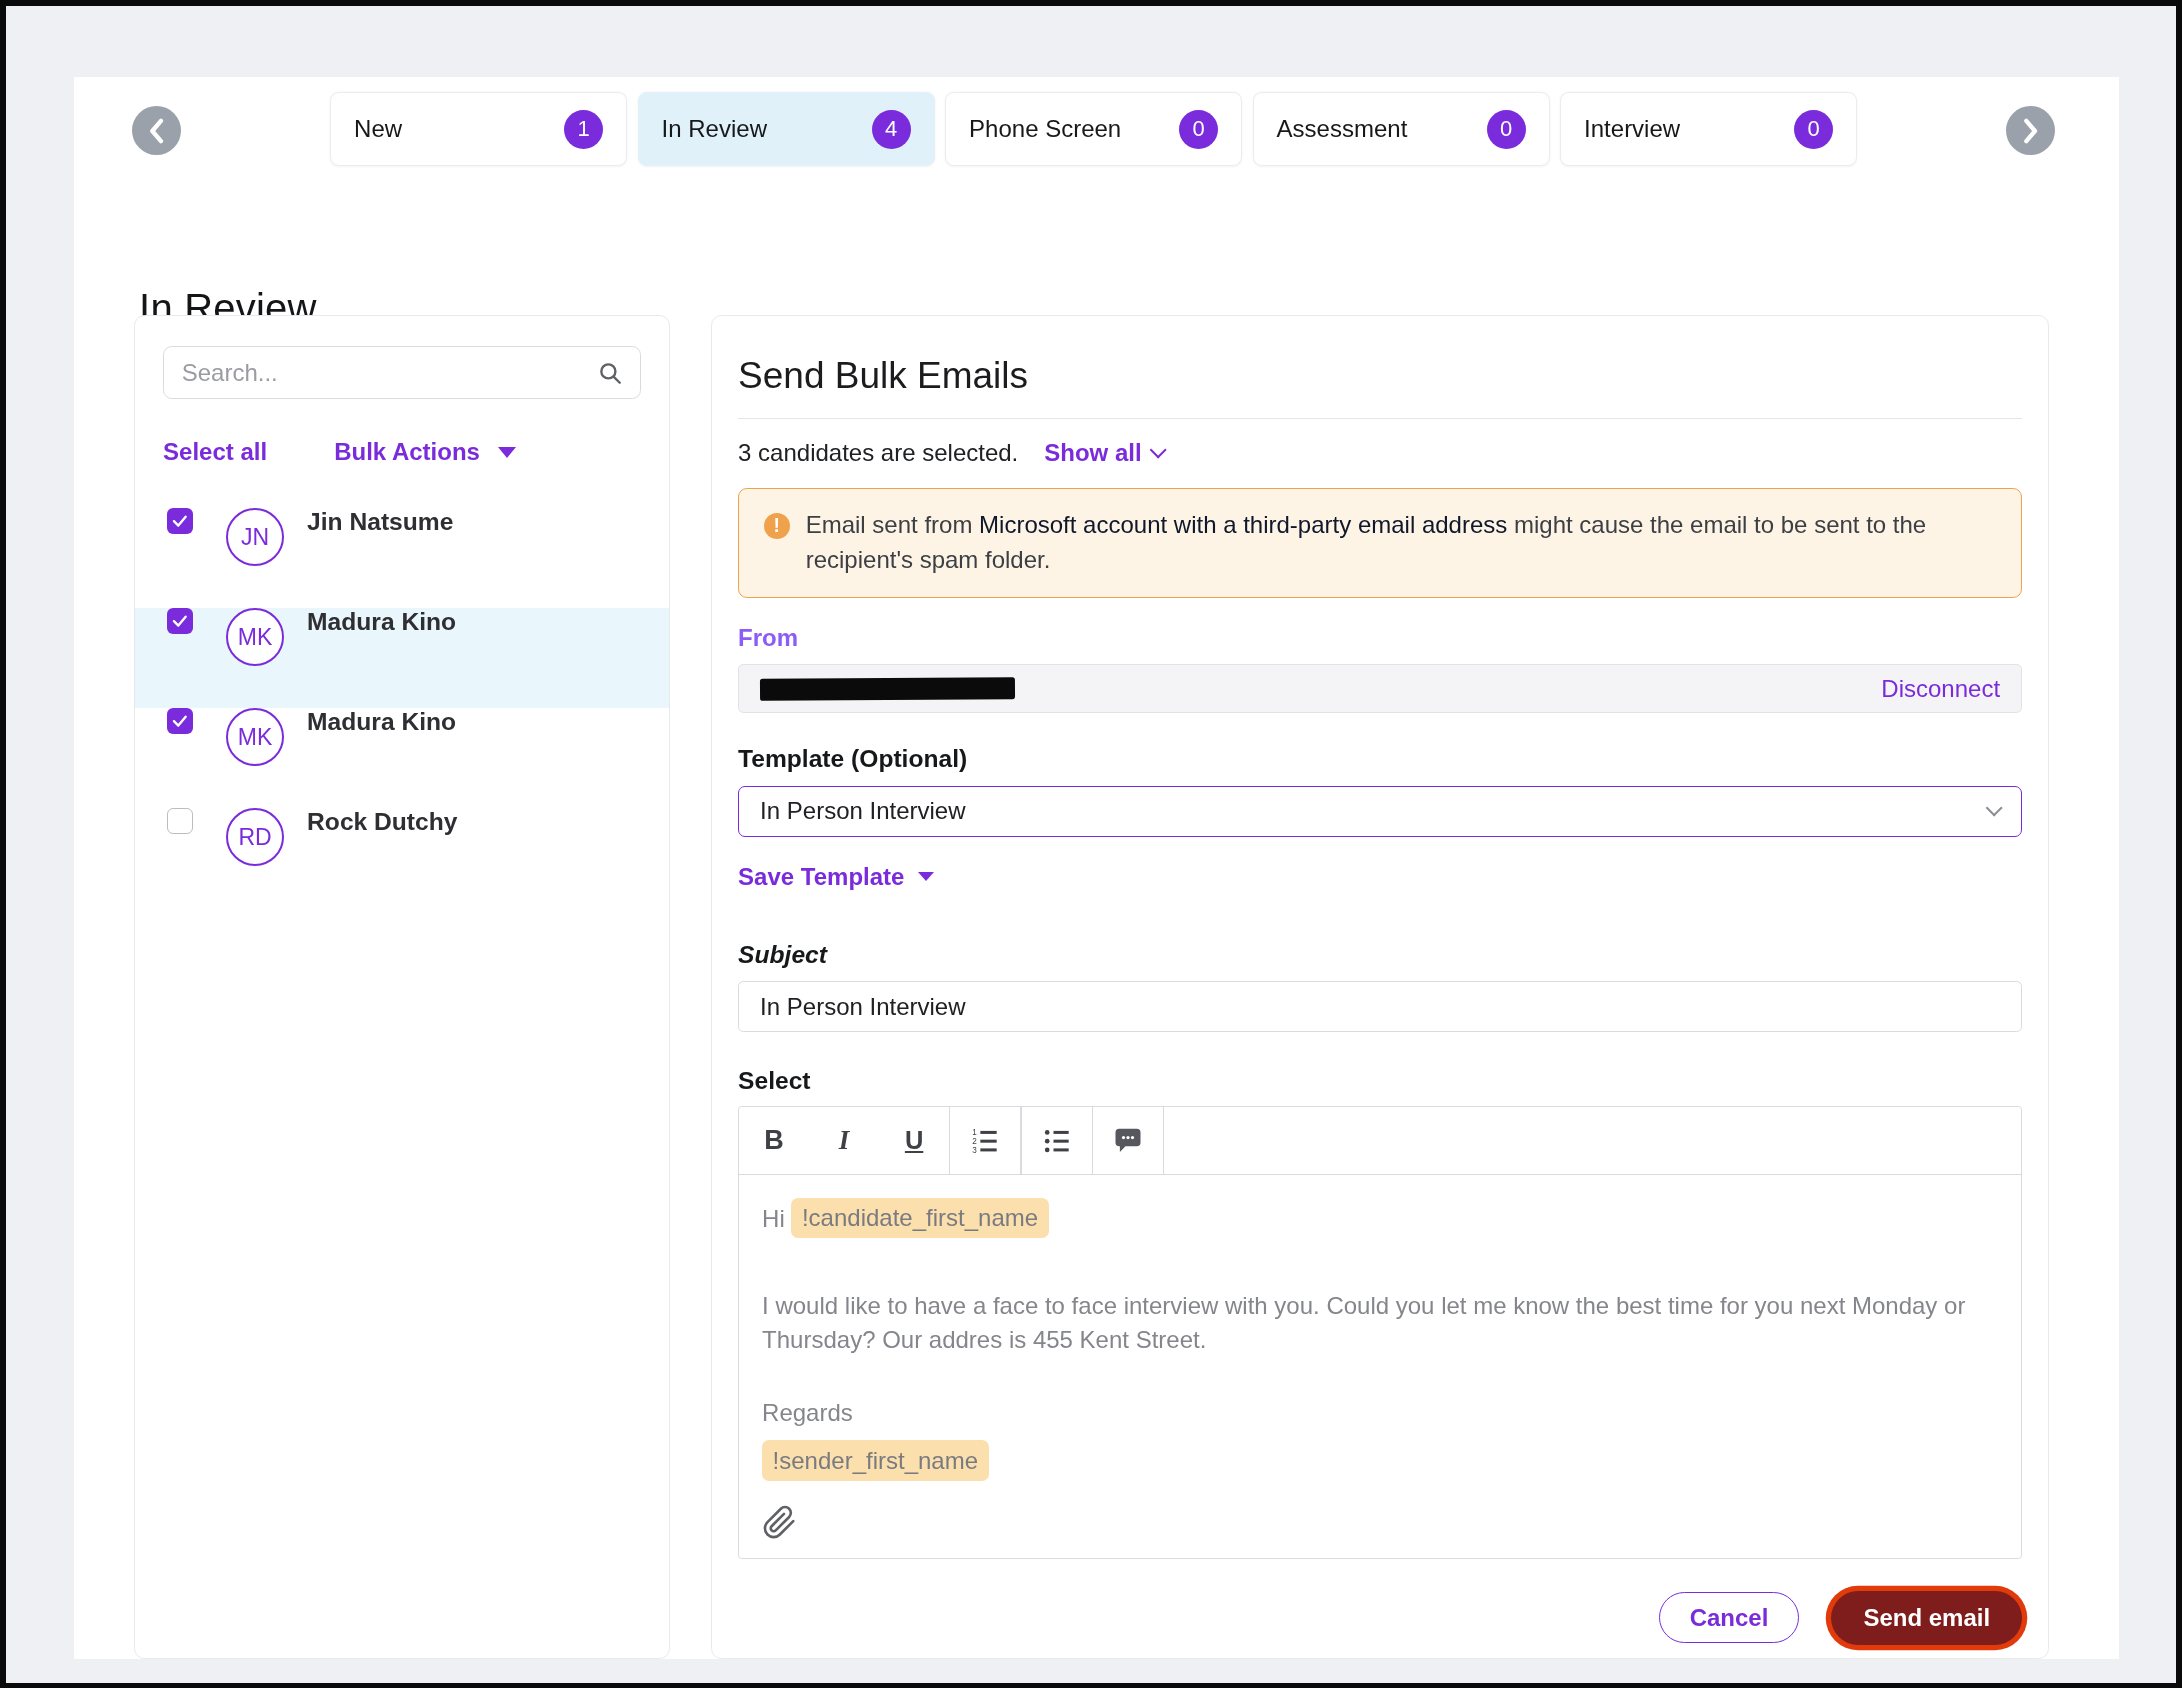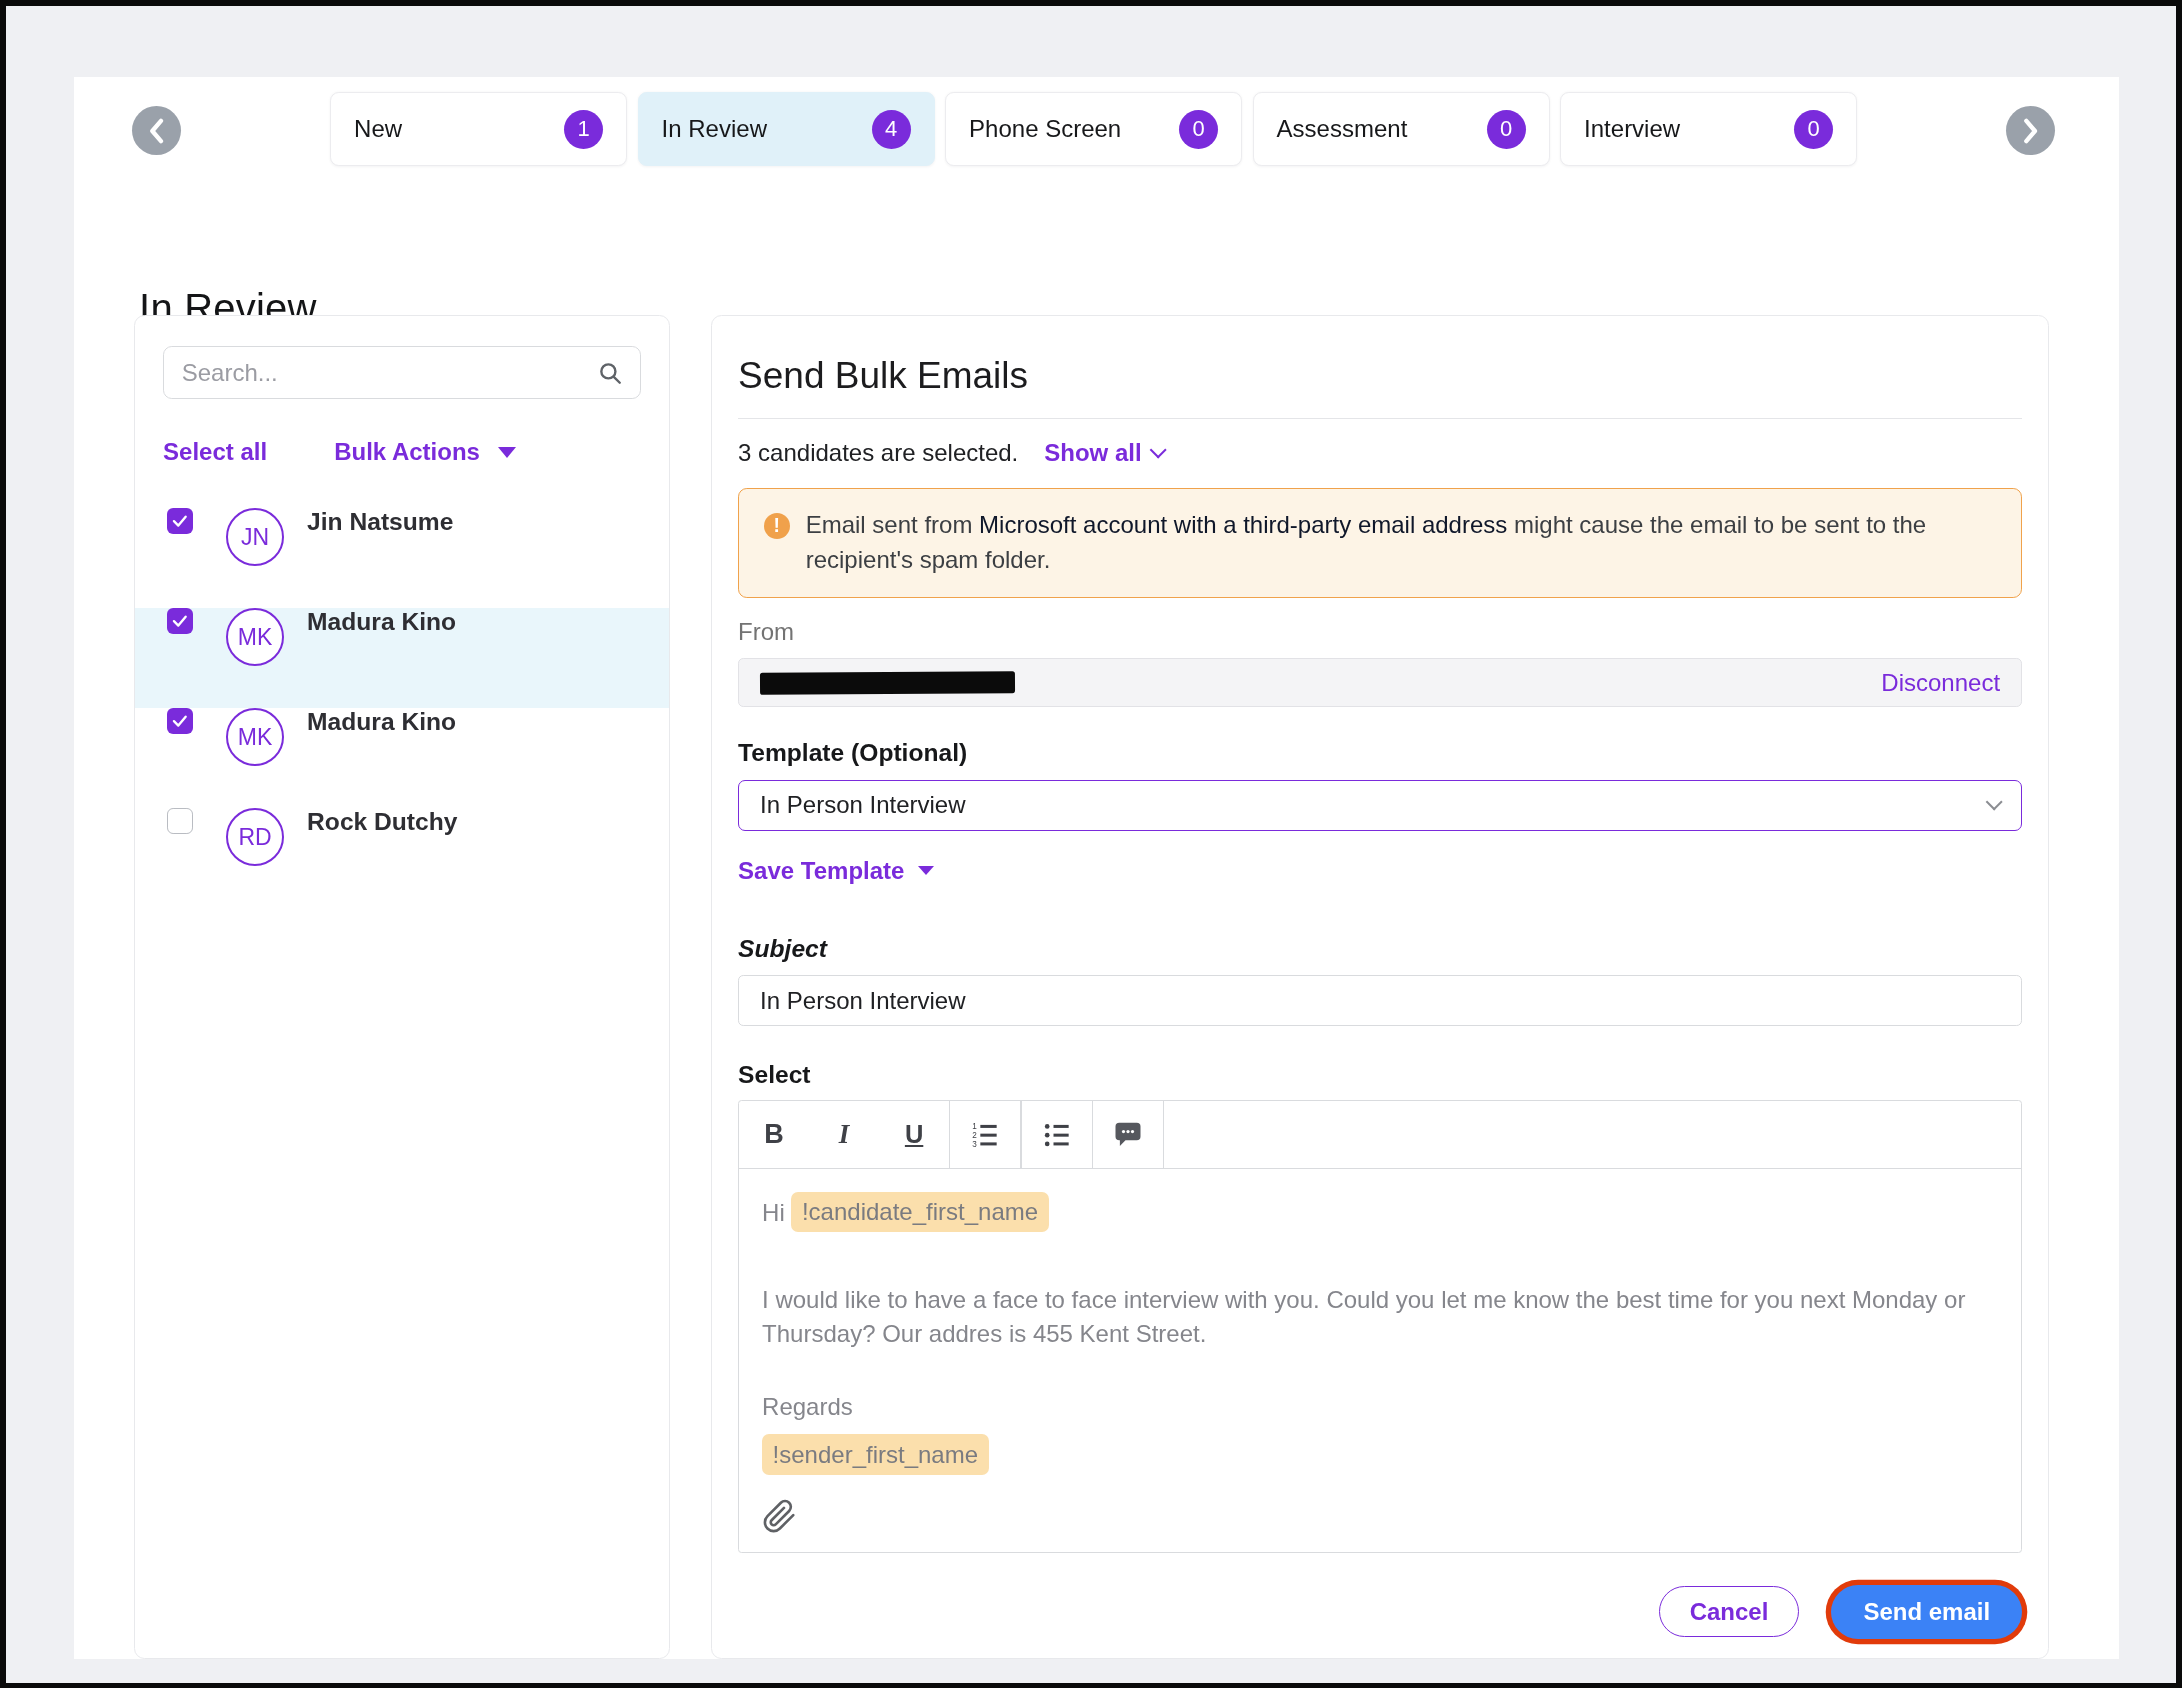--- a/index.html
+++ b/index.html
@@ -115,21 +115,21 @@
     border-radius: 8.8px; padding: 19.3px 24.6px; display: flex; gap: 16px;
   }
   .warn-icon {
     width: 26px; height: 26px; border-radius: 50%; background: #f0a14b;
     color: #fff; font-size: 19.3px; font-weight: 700;
     display: flex; align-items: center; justify-content: center;
     flex: 0 0 auto; margin-top: 4.4px;
   }
   .warn-text { font-size: 24px; color: #3c3f43; line-height: 1.45; max-width: 1141px; }
   .warn-link { color: #0f172a; cursor: pointer; }
-  .field-label { margin-top: 20px; font-size: 24px; font-weight: 400; color: #737373; }
+  .field-label { margin-top: 26px; font-size: 24px; font-weight: 700; color: #8b5cf6; }
   .field-label.dark { color: #17181a; font-size: 24.6px; font-weight: 700; }
   .from-field {
     margin-top: 12.3px; height: 49px; background: #f4f4f6;
     border: 0.9px solid #e2e2e6; border-radius: 5.3px;
     display: flex; align-items: center; padding: 0 21px;
   }
   .redacted { width: 255px; height: 22px; background: #0b0b0b; border-radius: 2.6px;
               transform: rotate(-0.4deg); }
   .disconnect { margin-left: auto; font-size: 24px; font-weight: 500; color: #7a2bdb; cursor: pointer; }
   .tmpl-label { margin-top: 32px; }
@@ -177,21 +177,21 @@
   .sender-line { margin-top: 10.5px; }
   .attach { margin-top: auto; width: 35px; height: 35px; cursor: pointer; }
   .btn-row { margin-top: 32px; display: flex; justify-content: flex-end; align-items: center; gap: 32px; }
   .btn-cancel {
     min-width: 137px; height: 51px; border-radius: 25.5px;
     border: 1.8px solid #7a2bdb; background: #fff; color: #7a2bdb;
     font-size: 24px; font-weight: 600; padding: 0 30px;
     display: flex; align-items: center; justify-content: center; cursor: pointer;
   }
   .btn-send {
-    height: 54px; border-radius: 27px; background: #3b82f6; color: #fff;
+    height: 54px; border-radius: 27px; background: #7f1d1d; color: #fff;
     font-size: 24px; font-weight: 600; padding: 8px 32px;
     display: flex; align-items: center; justify-content: center; cursor: pointer;
     box-shadow: 0 0 0 5.3px #e13b0b;
   }
 </style>
 </head>
 <body>
 
 <div class="bg">
   <div class="main-card">

